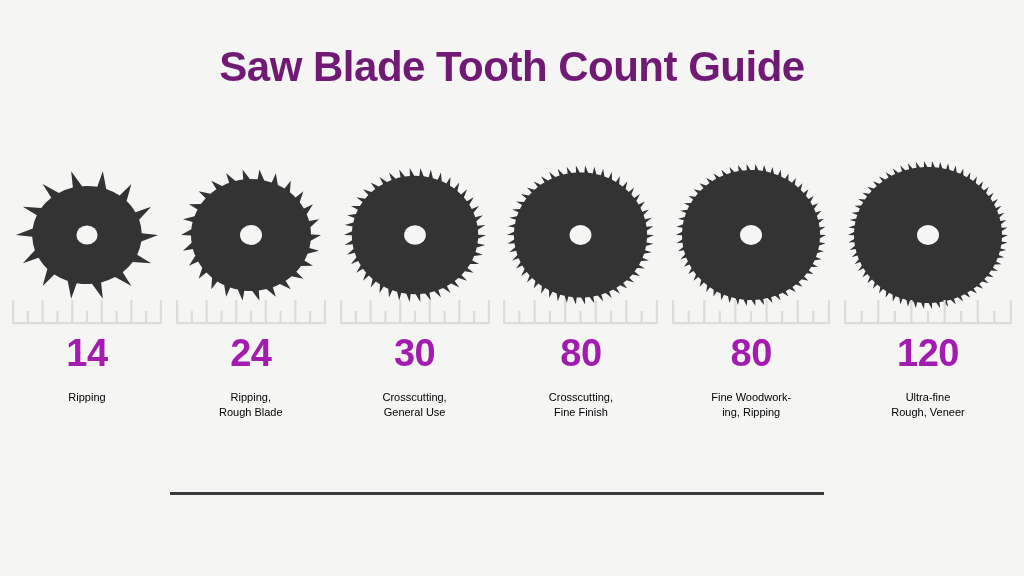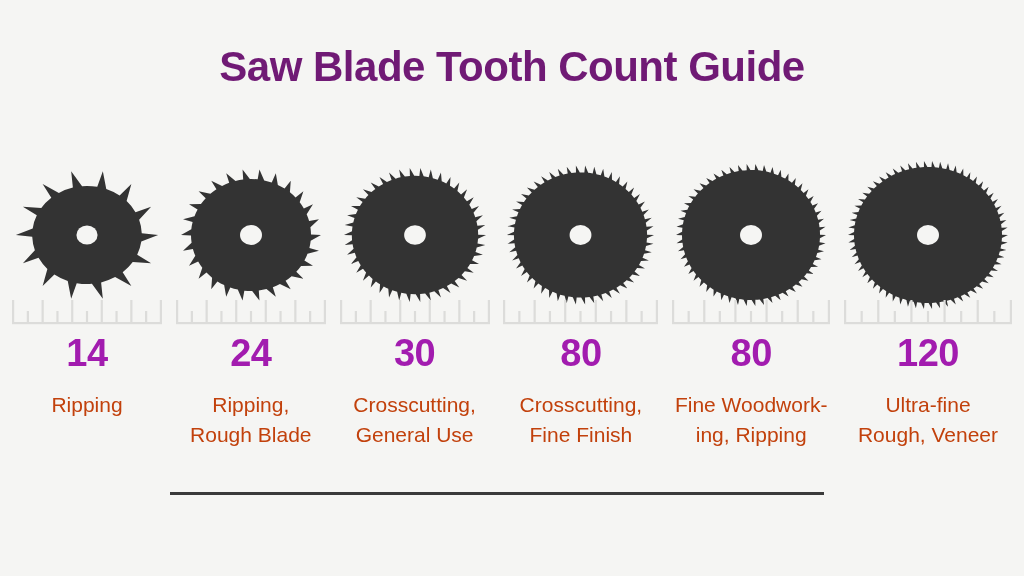--- a/index.html
+++ b/index.html
@@ -79,22 +79,22 @@
   }
   .tooth-count {
     font-size: 38px;
     font-weight: bold;
     color: #a21caf;
     line-height: 1.25;
     letter-spacing: -0.5px;
   }
   .use-desc {
     margin-top: 12px;
-    font-size: 21px;
-    color: #c2410c;
+    font-size: 11px;
+    color: #000000;
     line-height: 1.45;
     white-space: pre-line;
   }
   .footer-rule {
     position: absolute;
     left: 170px;
     top: 492px;
     width: 654px;
     height: 3px;
     background: #3a3a3a;

